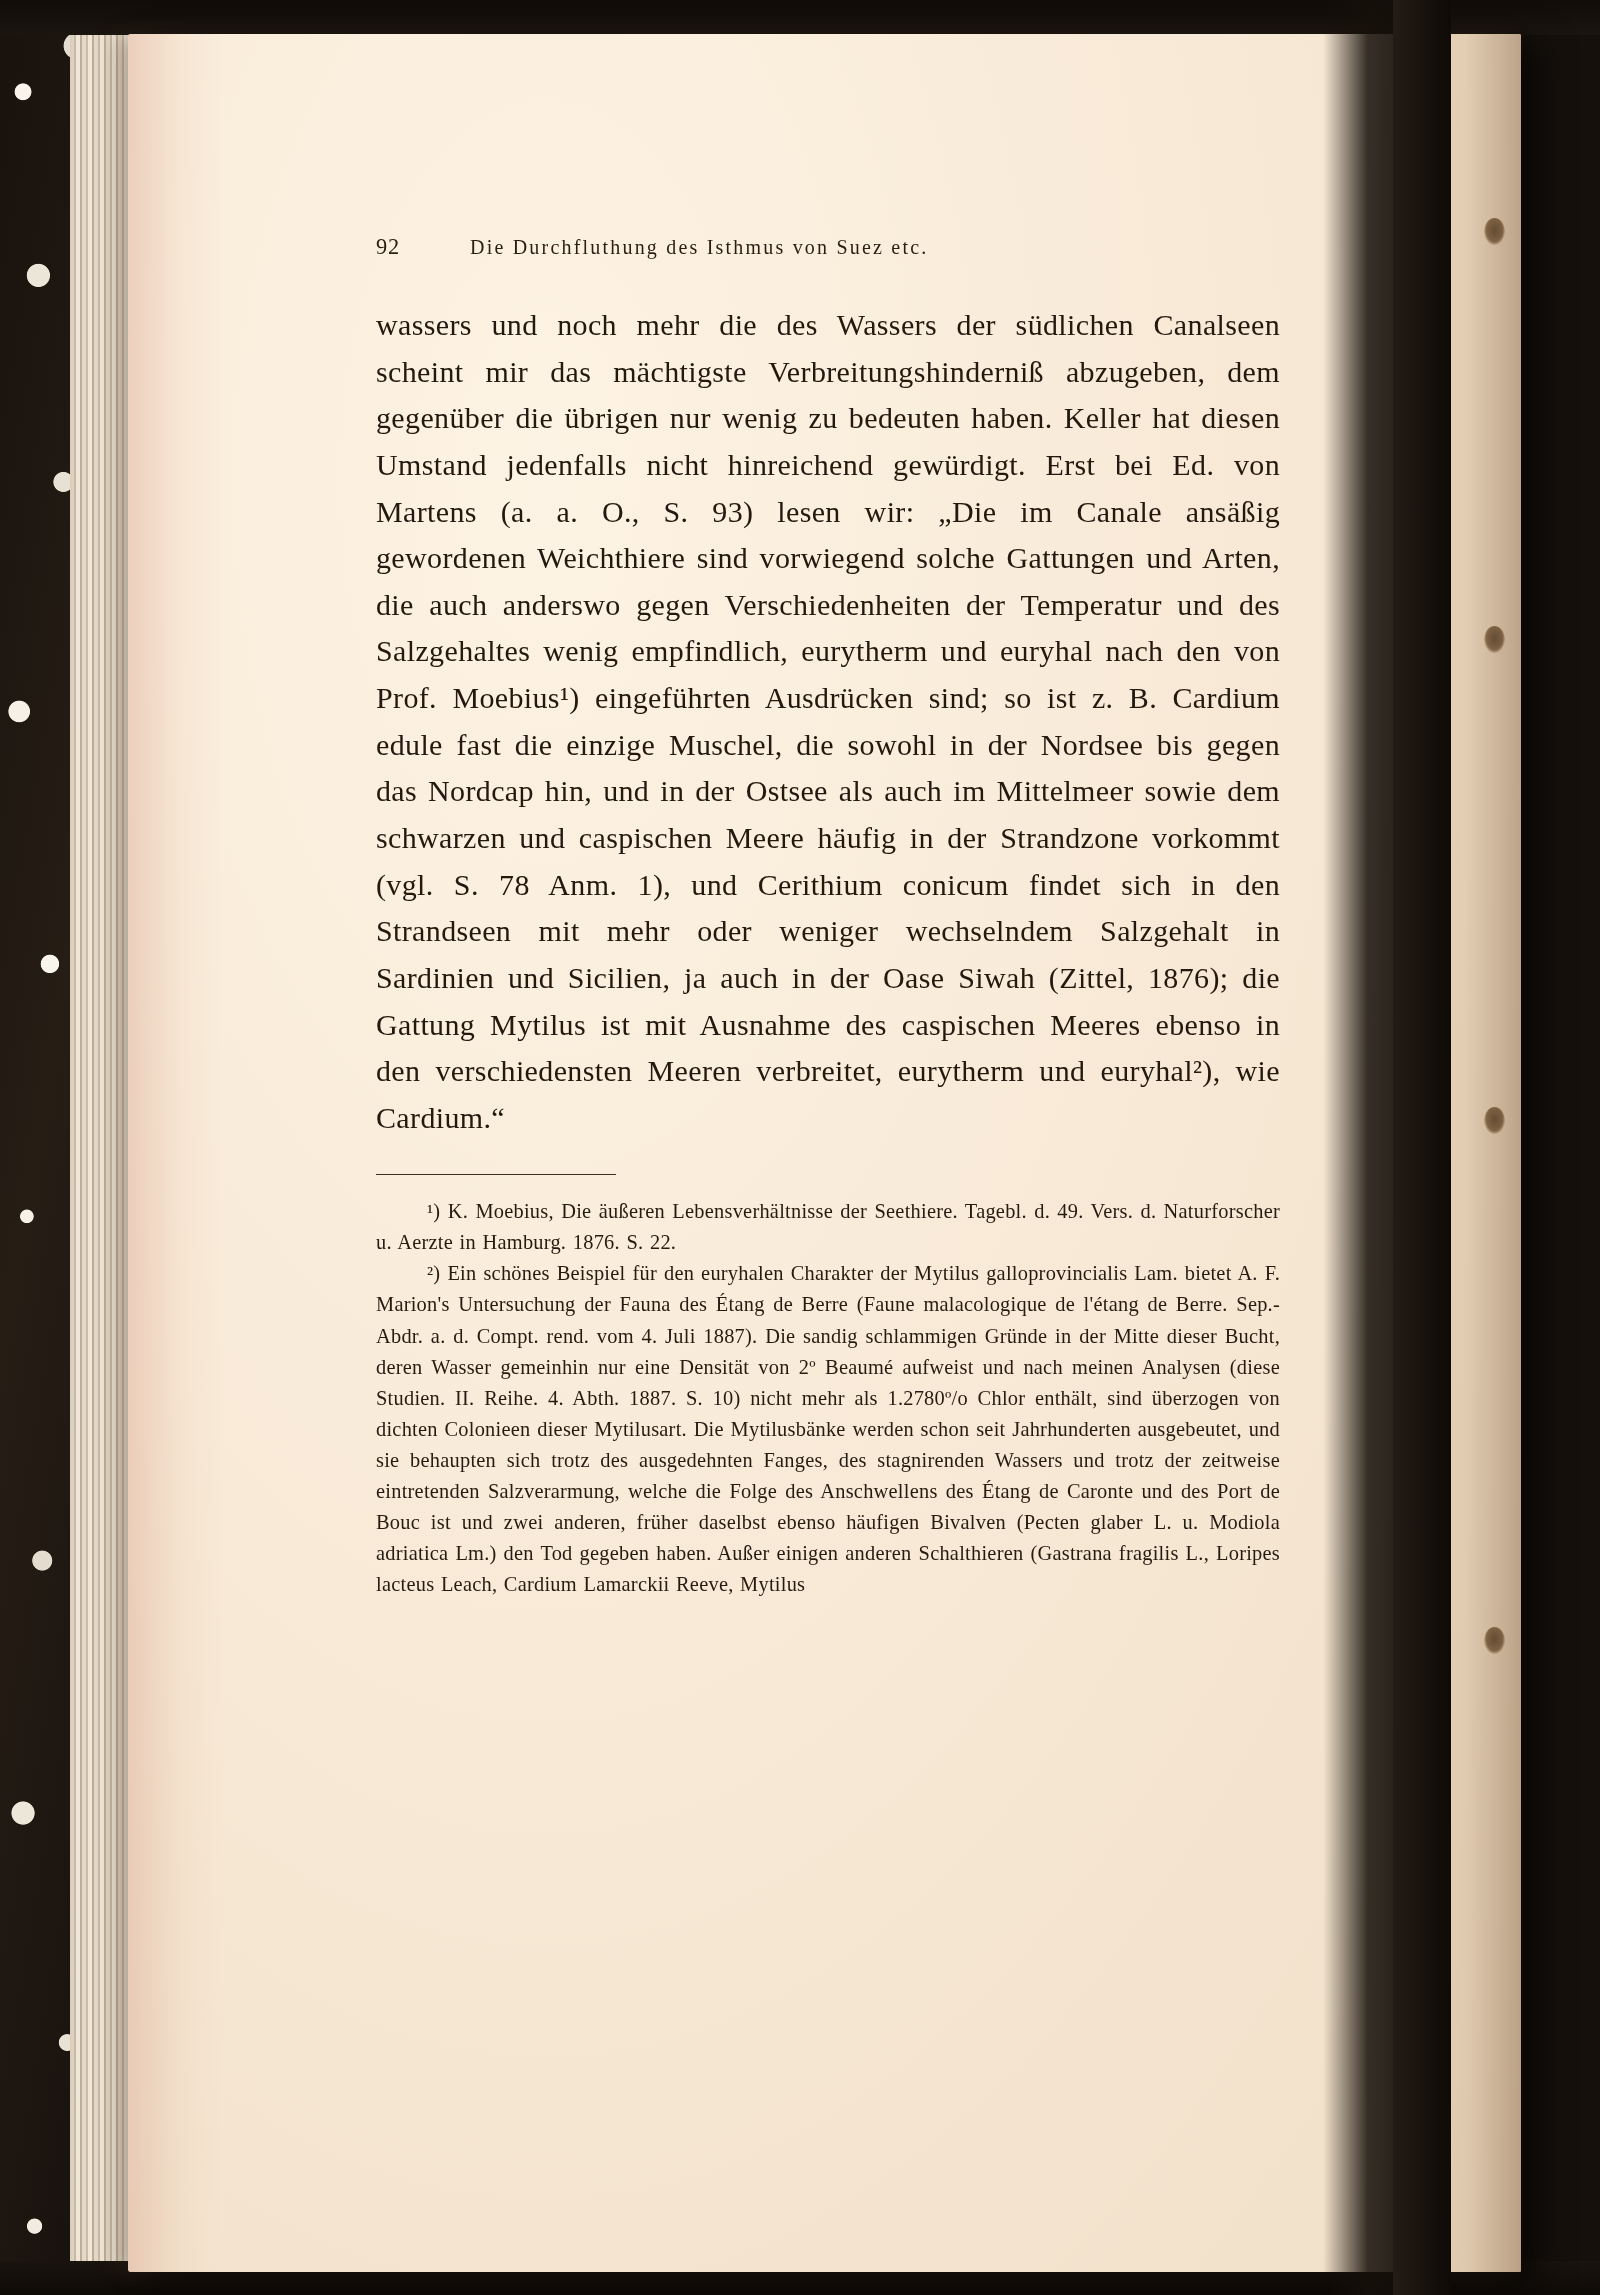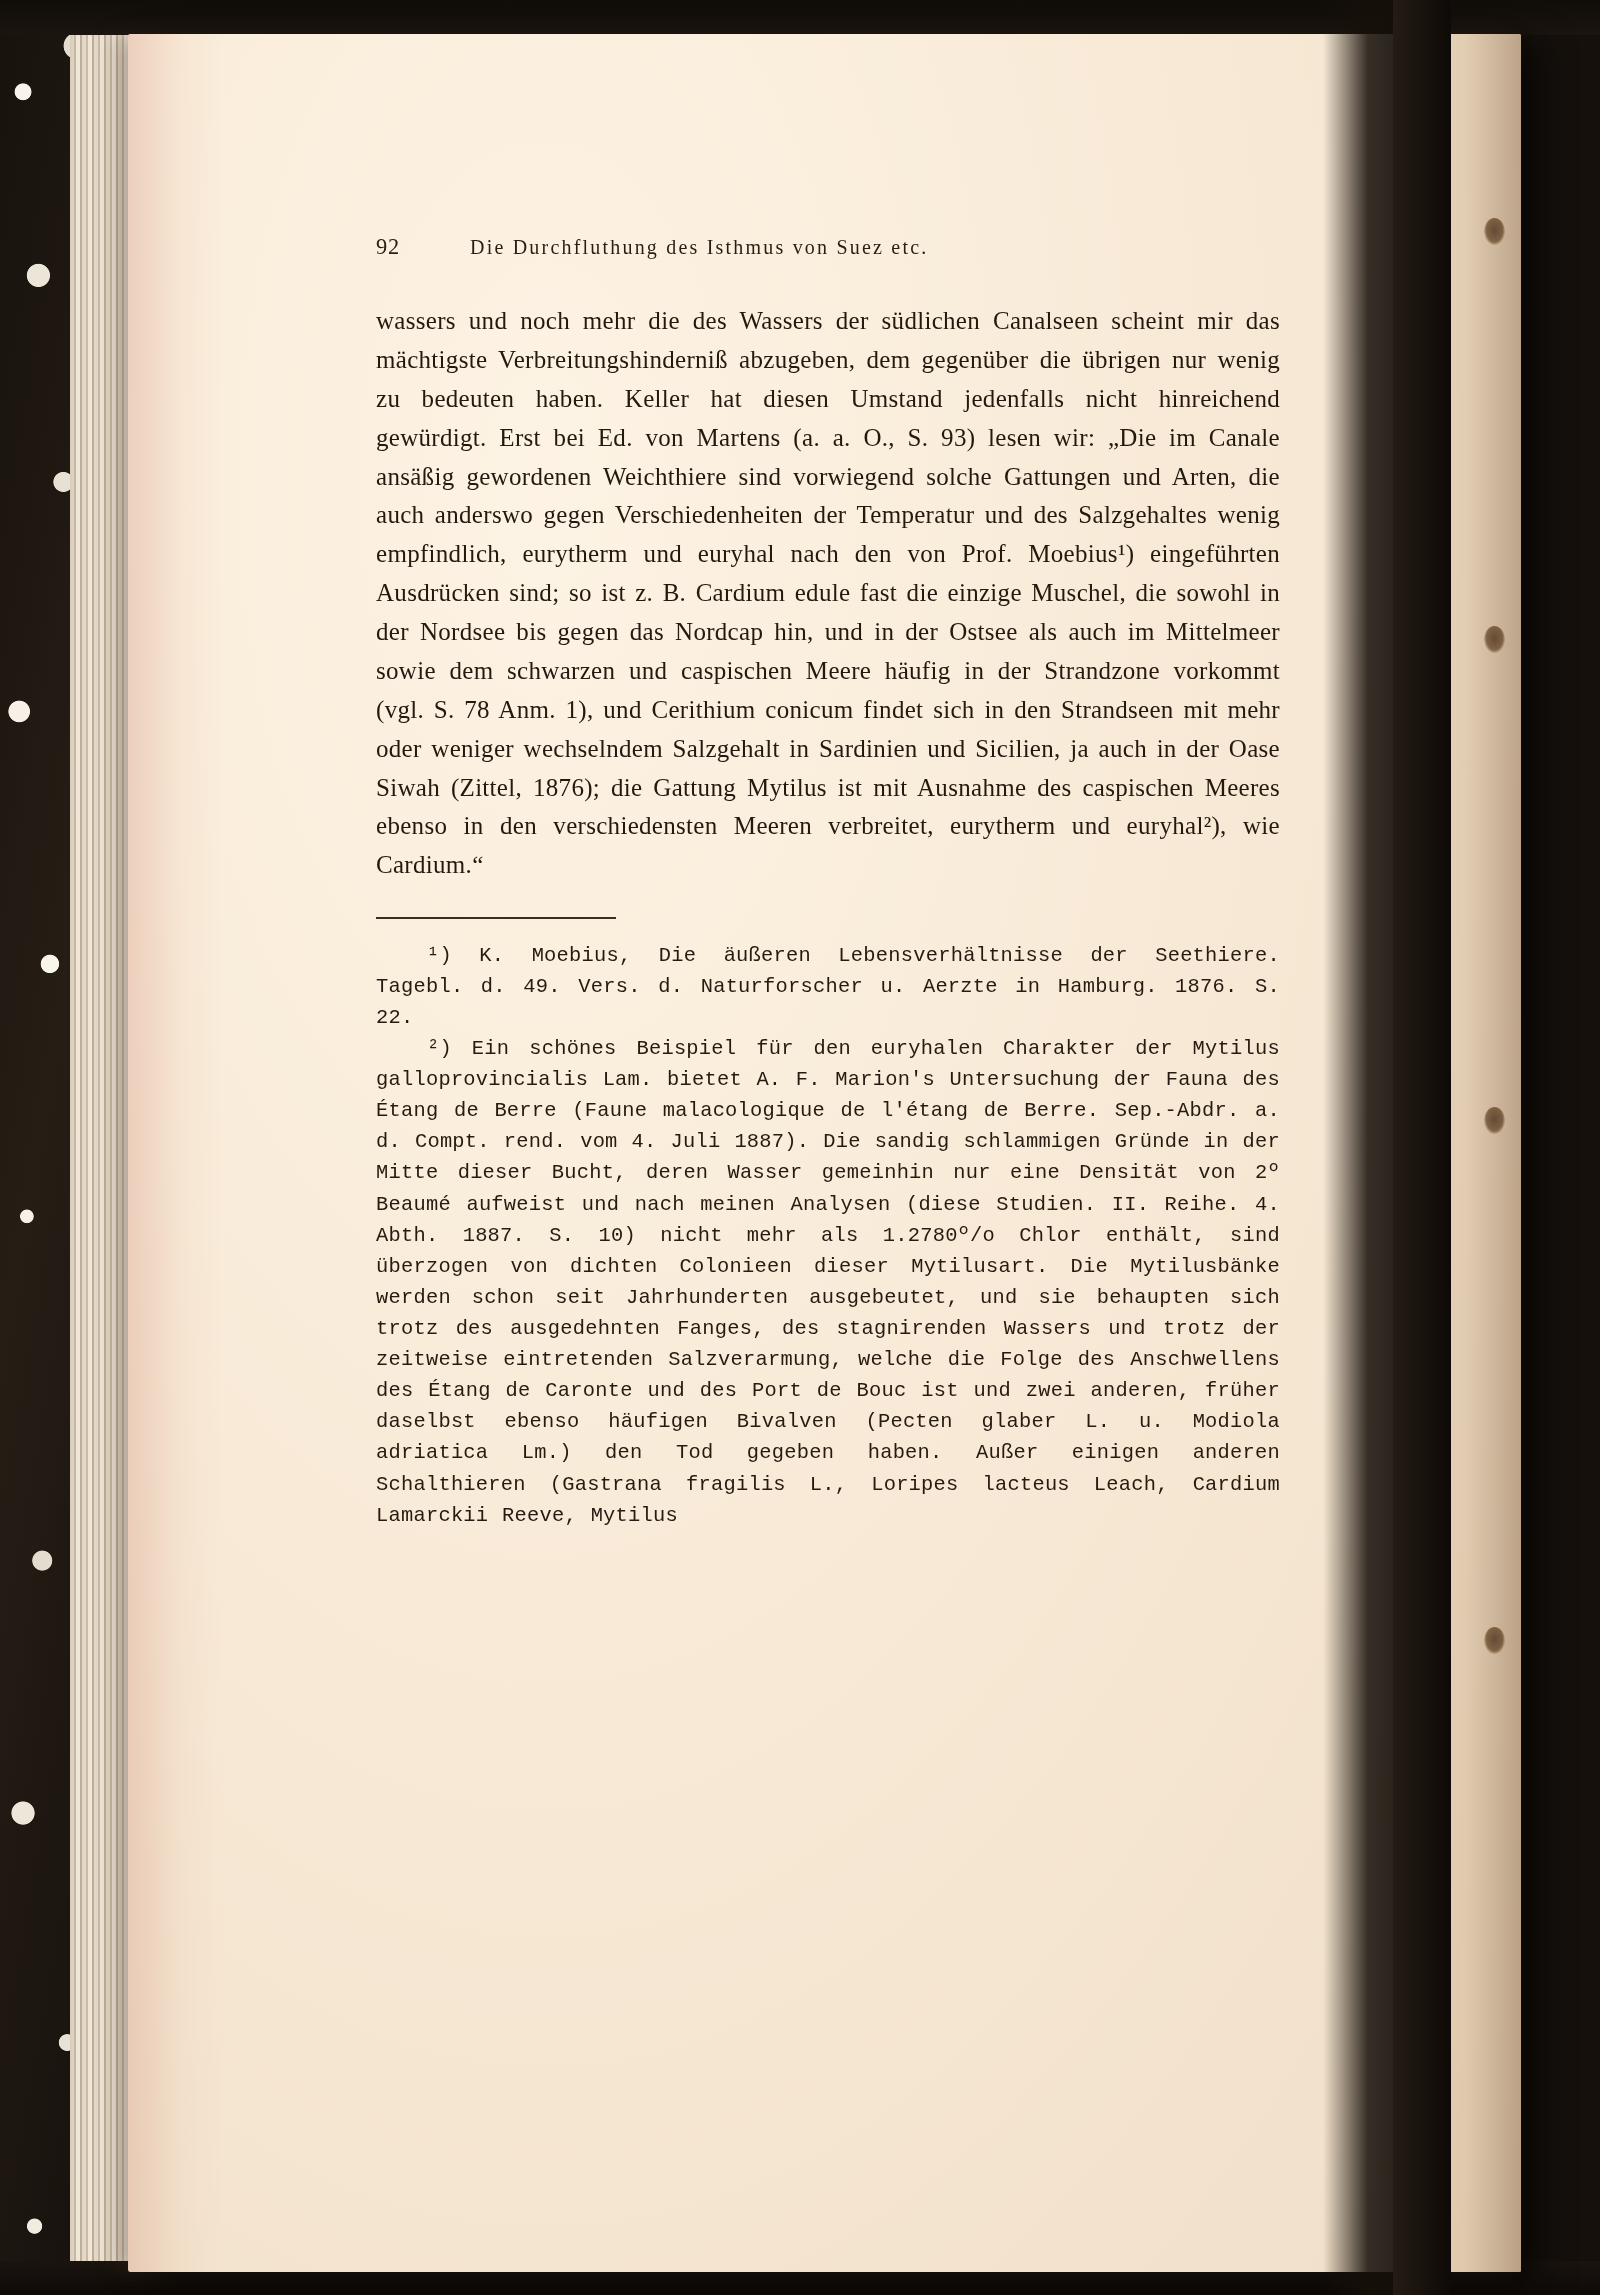--- a/index.html
+++ b/index.html
@@ -173,21 +173,21 @@
     width: 94px;
     font-size: 22.4px;
     letter-spacing: .04em;
   }
   .head-title {
     letter-spacing: .11em;
     font-size: 20px;
   }
 
   .body-par {
-    font-size: 25px;
+    font-size: 30px;
     line-height: 1.555;
     text-align: justify;
     text-justify: inter-word;
     letter-spacing: .012em;
     color: #23190f;
     word-spacing: .10em;
   }
 
   .rule {
     width: 240px;
@@ -198,21 +198,21 @@
 
   .notes {
     font-size: 20.4px;
     line-height: 1.525;
     text-align: justify;
     letter-spacing: .012em;
     color: #261b11;
     word-spacing: .06em;
   }
   .notes p { margin: 0; }
-  .note-indent { text-indent: 51px; font-family: Liberation Mono, monospace; }
+  .note-indent { text-indent: 51px; }
 
   
   .textblock { text-rendering: optimizeLegibility; }
 </style>
 </head>
 <body>
 
 <div id="book">
   <div class="bg-dark"></div>
   <div class="cover-marble"></div>

